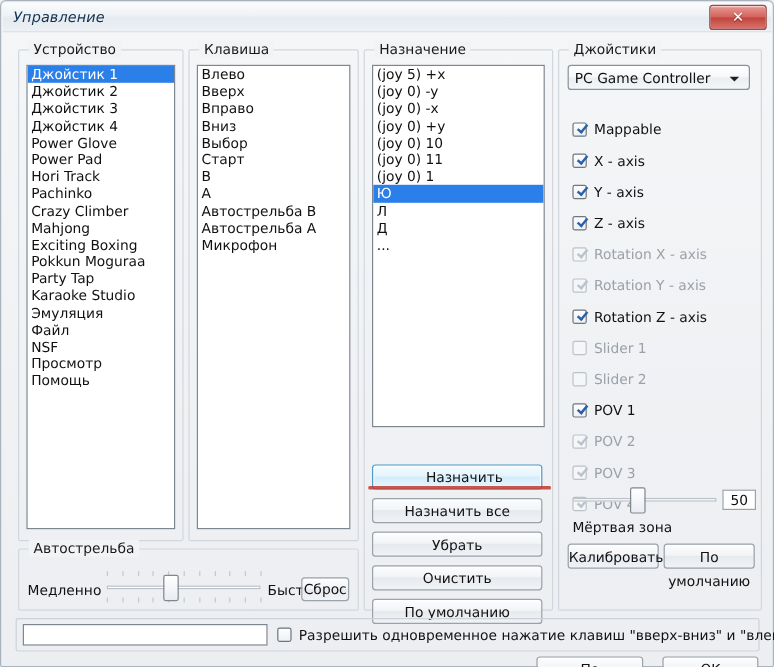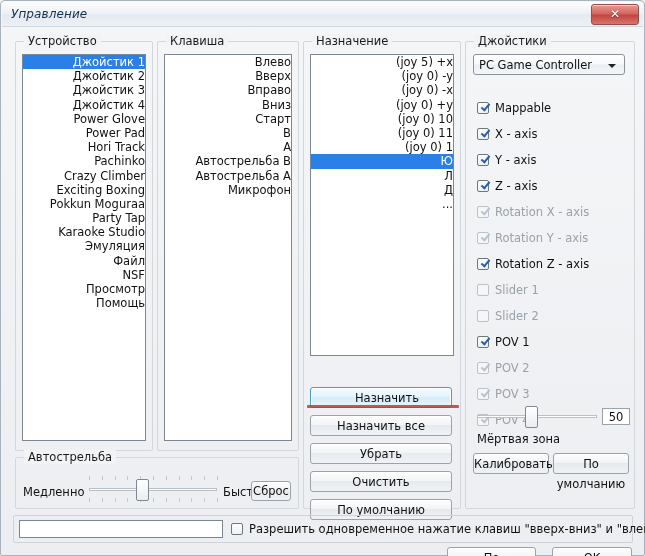--- a/index.html
+++ b/index.html
@@ -50,21 +50,20 @@
   .group{position:absolute;border:1px solid #d2d7dd;border-radius:2px;background:transparent;}
   .group > .legend{
     position:absolute;top:-8px;left:8px;padding:0 4px;
     background:#f1f3f5;color:#1a1a1a;font-size:11.5px;
   }
 
   .listbox{
     position:absolute;background:#ffffff;
     border:1px solid #7d8792;
     overflow:hidden;
-    text-align:right;
   }
   .listbox .row{
     height:14.2px;line-height:14.2px;
     padding-left:3px;font-size:11.5px;color:#111;
     white-space:nowrap;
   }
   .listbox .row.sel{background:#2a7fe8;color:#fff;}
 
   
   .btn{
@@ -168,39 +167,41 @@
     <div class="listbox" style="left:15px;top:25px;width:122px;height:385px;" id="device-list">
         <div class="row sel">Джойстик 1</div>
         <div class="row">Джойстик 2</div>
         <div class="row">Джойстик 3</div>
         <div class="row">Джойстик 4</div>
         <div class="row">Power Glove</div>
         <div class="row">Power Pad</div>
         <div class="row">Hori Track</div>
         <div class="row">Pachinko</div>
         <div class="row">Crazy Climber</div>
+        <div class="row">Mahjong</div>
         <div class="row">Exciting Boxing</div>
         <div class="row">Pokkun Moguraa</div>
         <div class="row">Party Tap</div>
         <div class="row">Karaoke Studio</div>
         <div class="row">Эмуляция</div>
         <div class="row">Файл</div>
         <div class="row">NSF</div>
         <div class="row">Просмотр</div>
         <div class="row">Помощь</div>
       </div>
 
     <div class="group" style="left:150px;top:12px;width:140px;height:408px;">
       <span class="legend">Клавиша</span>
     </div>
     <div class="listbox" style="left:157px;top:25px;width:126px;height:385px;" id="key-list">
         <div class="row">Влево</div>
         <div class="row">Вверх</div>
         <div class="row">Вправо</div>
         <div class="row">Вниз</div>
+        <div class="row">Выбор</div>
         <div class="row">Старт</div>
         <div class="row">B</div>
         <div class="row">A</div>
         <div class="row">Автострельба B</div>
         <div class="row">Автострельба A</div>
         <div class="row">Микрофон</div>
       </div>
 
     <div class="group" style="left:296px;top:12px;width:156px;height:466px;">
       <span class="legend">Назначение</span>

